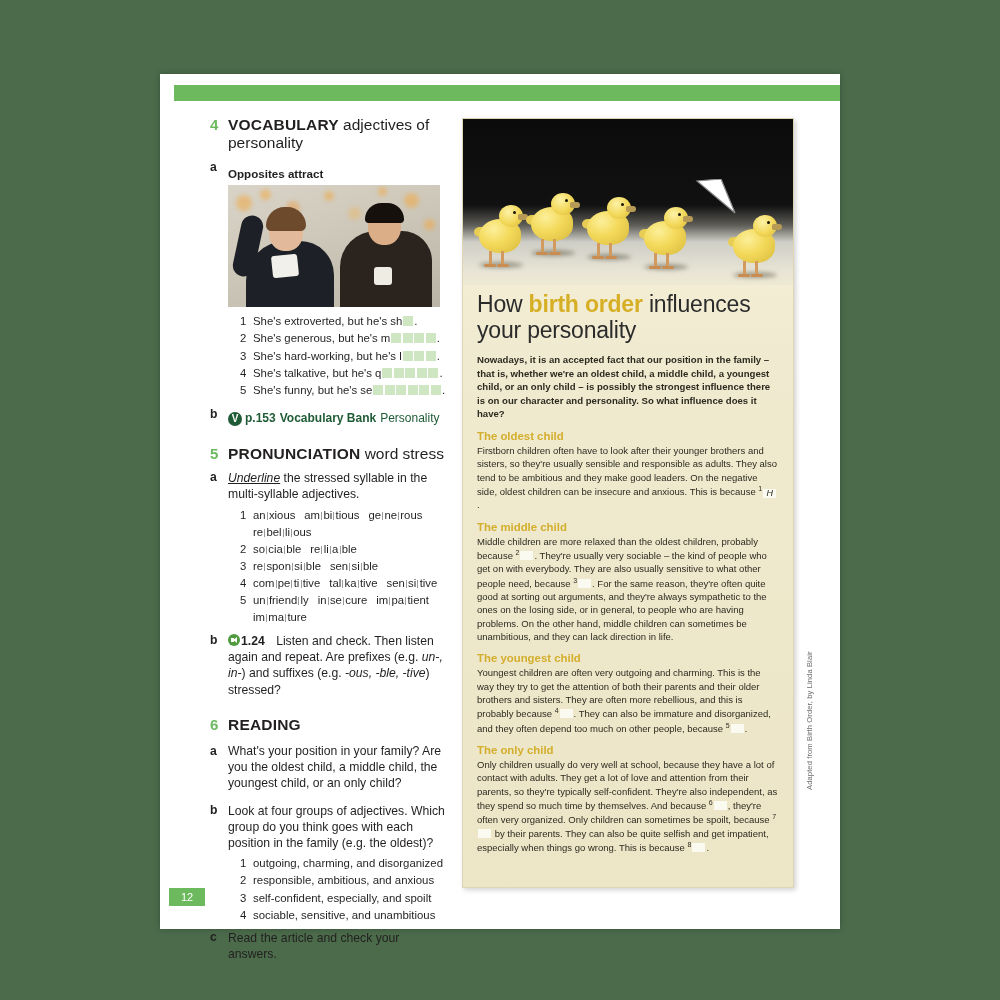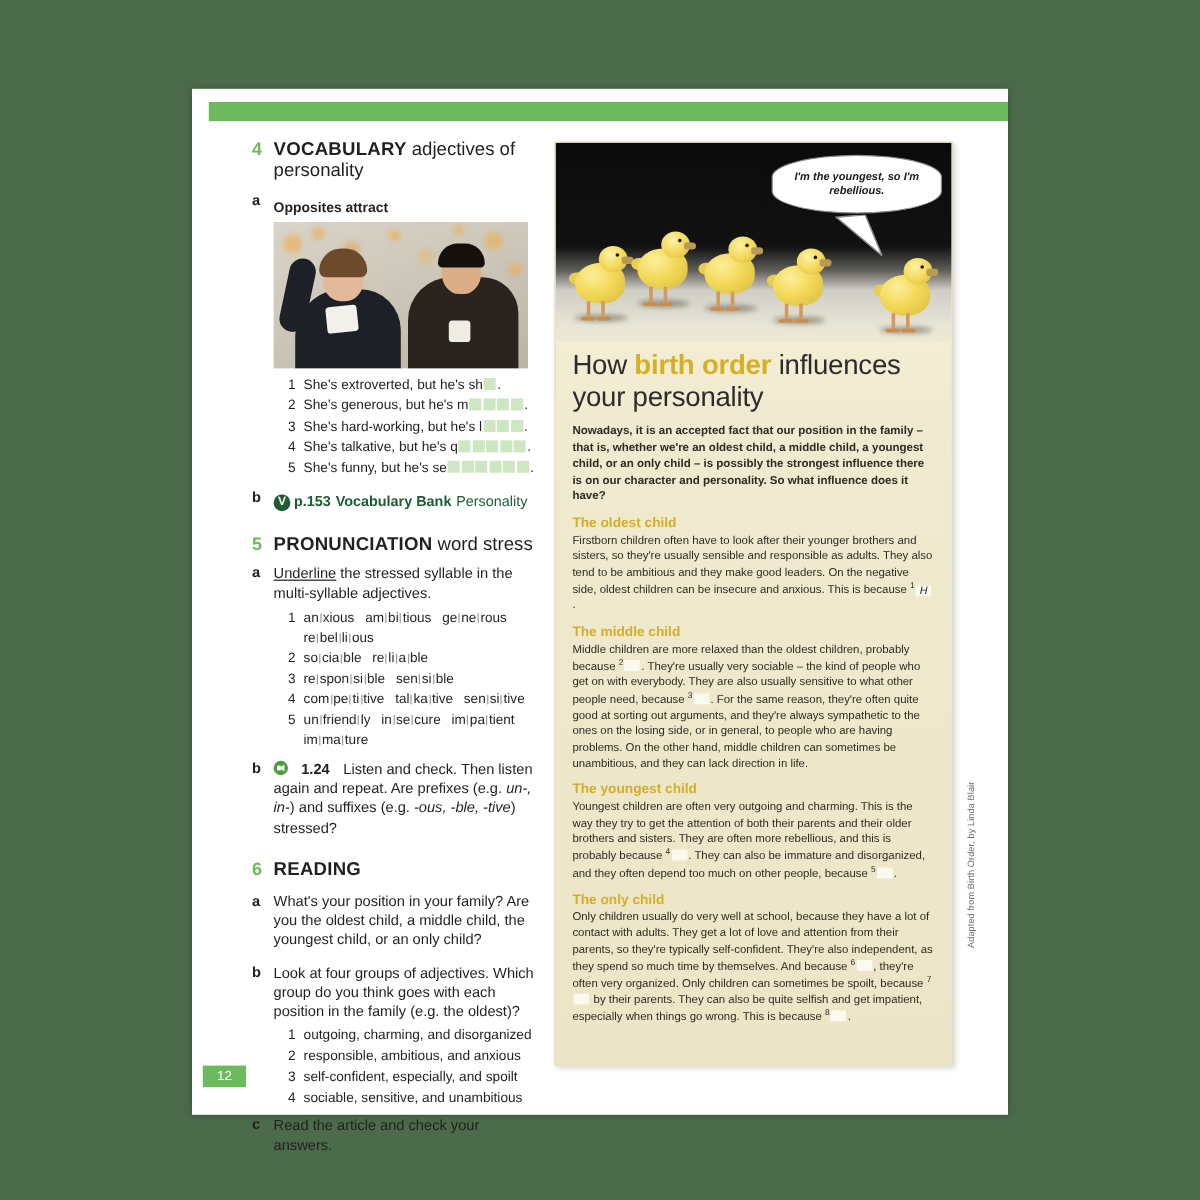--- a/index.html
+++ b/index.html
@@ -75,21 +75,21 @@
     font-size: 12.2px;
     width: 18px;
     flex: none;
     padding-top: 0.5px;
   }
   .task-body {
     font-size: 12.2px;
     line-height: 1.33;
     flex: 1;
   }
-  .u-underline { text-decoration: underline; }
+  .u-underline { text-decoration: underline; font-style: italic; }
   .ital { font-style: italic; }
 
   .sub-bold {
     font-weight: bold;
     font-size: 11.6px;
     margin-top: 6px;
   }
 
   
   #couple-photo {
@@ -280,21 +280,21 @@
   }
   .audio-badge::after {
     content: "";
     position: absolute;
     left: 5px;
     top: 2.5px;
     border-top: 3.5px solid transparent;
     border-bottom: 3.5px solid transparent;
     border-right: 4px solid #ffffff;
   }
-  .audio-num { font-weight: bold; padding-left: 10px; }
+  .audio-num { font-weight: bold; }
 
   #numbered-groups {
     margin-top: 4px;
     padding-left: 12px;
   }
   .grp-row {
     display: flex;
     font-size: 11.4px;
     line-height: 1.5;
   }
@@ -769,21 +769,20 @@
         <div class="d-eye"></div>
         <div class="d-leg l1"></div>
         <div class="d-leg l2"></div>
         <div class="d-foot f1"></div>
         <div class="d-foot f2"></div>
       </div>
 
       <svg id="bubble-tail" viewBox="0 0 42 36">
         <polygon points="2,2 26,0 40,34" fill="#ffffff" stroke="#8d8d8d" stroke-width="1.2"></polygon>
       </svg>
-      <div id="speech-bubble">I'm the youngest, so I'm rebellious.</div>
     </div>
 
     <div id="article-title">
       <span>How </span><span class="title-hl">birth order</span><span> influences your personality</span>
     </div>
 
     <div id="intro-para">Nowadays, it is an accepted fact that our position in the family – that is, whether we're an oldest child, a middle child, a youngest child, or an only child – is possibly the strongest influence there is on our character and personality. So what influence does it have?</div>
 
     <div id="article-sections">
         <div class="art-head">The oldest child</div>

